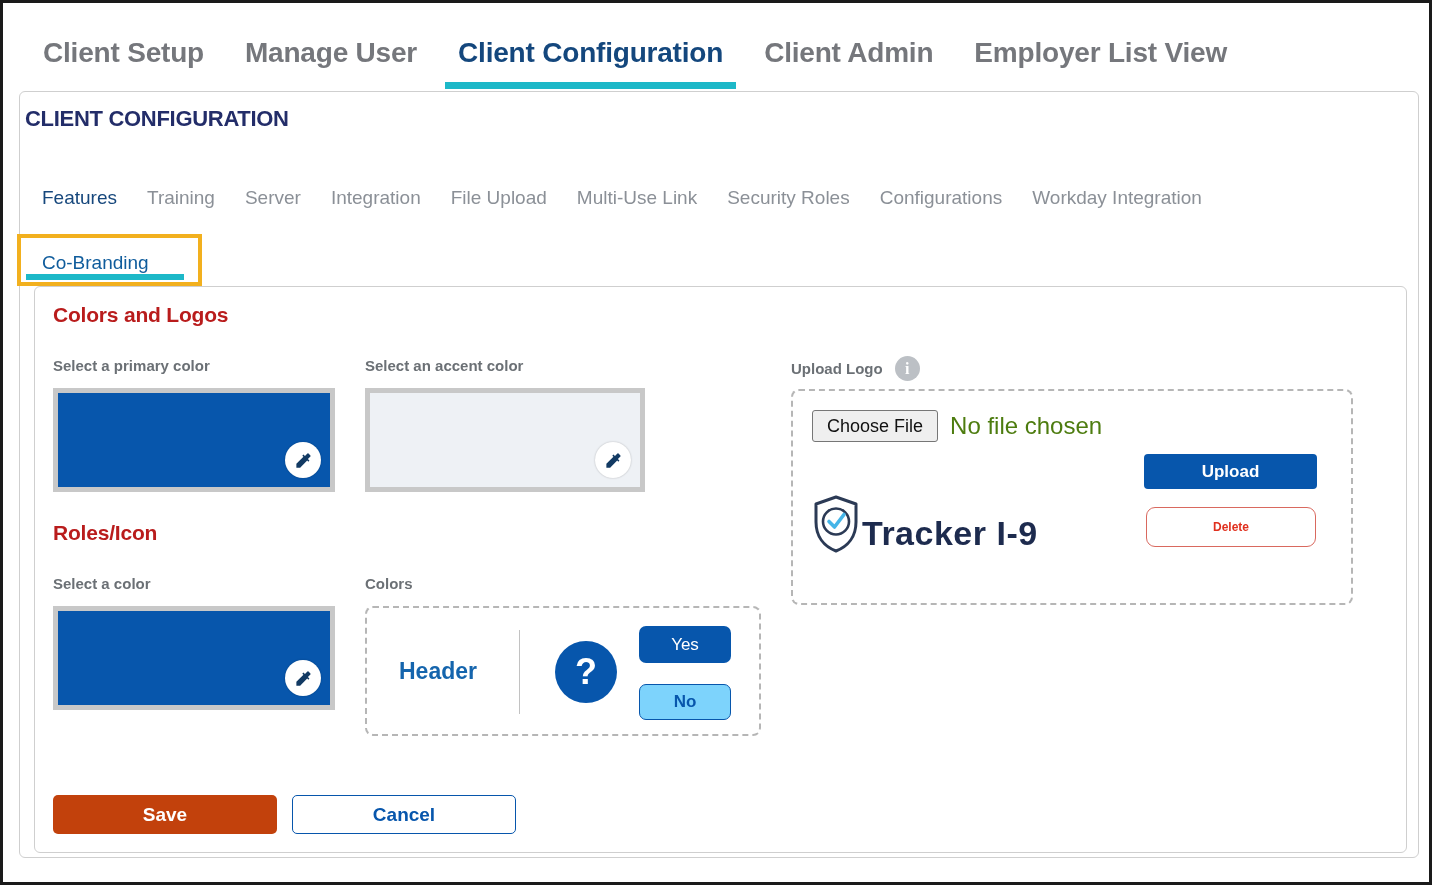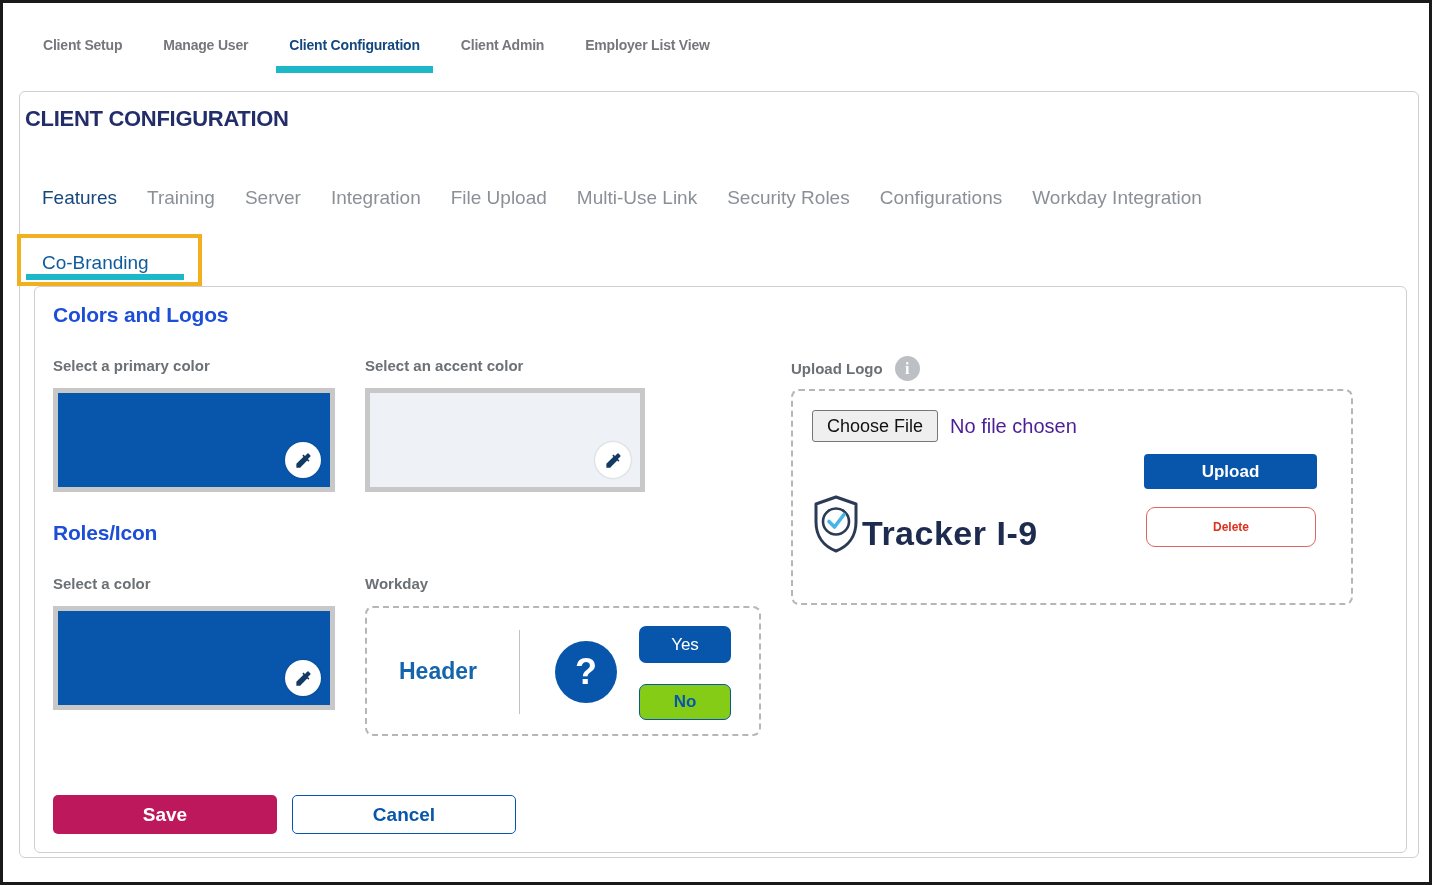--- a/index.html
+++ b/index.html
@@ -14,21 +14,21 @@
     background: #fff;
   }
 
   
   .topnav {
     position: absolute; left: 40px; top: 34px;
     display: flex; gap: 41px;
   }
   .topnav .tab {
     position: relative;
-    font-size: 14px; font-weight: bold; color: #75777c;
+    font-size: 28px; font-weight: bold; color: #75777c;
     letter-spacing: -0.2px; cursor: pointer; white-space: nowrap;
   }
   .topnav .tab.active { color: #14477d; }
   .topnav .tab.active::after {
     content: ""; position: absolute; left: -13px; right: -13px; bottom: -20px;
     height: 7px; background: #1db8c8;
   }
 
   
   .main-panel {
@@ -62,21 +62,21 @@
     pointer-events: none;
   }
 
   
   .content-panel {
     position: absolute; left: 14px; top: 194px; width: 1373px; height: 567px;
     border: 1px solid #cfcfcf; border-radius: 6px; background: #fff;
   }
   .section-heading {
     position: absolute;
-    font-size: 21px; font-weight: bold; color: #1d4ed8; letter-spacing: -0.2px;
+    font-size: 21px; font-weight: bold; color: #b91c1c; letter-spacing: -0.2px;
   }
   .field-label {
     position: absolute;
     font-size: 15px; font-weight: bold; color: #6b7075;
   }
 
   .swatch {
     position: absolute; width: 282px; height: 104px;
     border: 5px solid #c8c8c8; background: #fff;
   }
@@ -108,21 +108,21 @@
     position: absolute; left: 19px; top: 19px;
     display: flex; align-items: center; gap: 12px;
   }
   .choose-file-btn {
     height: 32px; padding: 0 14px;
     background: #efefef; border: 1px solid #767676; border-radius: 3px;
     font-size: 18px; color: #111; cursor: pointer;
     display: flex; align-items: center;
     font-family: "Liberation Sans", sans-serif;
   }
-  .file-status { font-size: 20px; color: #4c1d95; }
+  .file-status { font-size: 24px; color: #4d7c0f; }
   .upload-btn {
     position: absolute; left: 351px; top: 63px; width: 173px; height: 35px;
     background: #0756ac; border: none; border-radius: 4px;
     color: #fff; font-size: 17px; font-weight: bold; cursor: pointer;
     font-family: "Liberation Sans", sans-serif;
   }
   .delete-btn {
     position: absolute; left: 353px; top: 116px; width: 170px; height: 40px;
     background: #fff; border: 1px solid #d9695f; border-radius: 9px;
     color: #e0301e; font-size: 12px; font-weight: bold; cursor: pointer;
@@ -157,29 +157,29 @@
     cursor: pointer;
   }
   .yes-btn {
     position: absolute; left: 272px; top: 18px; width: 92px; height: 37px;
     background: #0756ac; border: none; border-radius: 7px;
     color: #fff; font-size: 17px; font-weight: normal; cursor: pointer;
     font-family: "Liberation Sans", sans-serif;
   }
   .no-btn {
     position: absolute; left: 272px; top: 76px; width: 92px; height: 36px;
-    background: #84cc16; border: 1px solid #0756ac; border-radius: 7px;
+    background: #7dd3fc; border: 1px solid #0756ac; border-radius: 7px;
     color: #0756ac; font-size: 17px; font-weight: bold; cursor: pointer;
     font-family: "Liberation Sans", sans-serif;
   }
 
   
   .save-btn {
     position: absolute; left: 18px; top: 508px; width: 224px; height: 39px;
-    background: #be185d; border: none; border-radius: 5px;
+    background: #c2410c; border: none; border-radius: 5px;
     color: #fff; font-size: 19px; font-weight: bold; cursor: pointer;
     font-family: "Liberation Sans", sans-serif;
   }
   .cancel-btn {
     position: absolute; left: 257px; top: 508px; width: 224px; height: 39px;
     background: #fff; border: 1px solid #0756ac; border-radius: 5px;
     color: #0756ac; font-size: 19px; font-weight: bold; cursor: pointer;
     font-family: "Liberation Sans", sans-serif;
   }
 </style>
@@ -265,21 +265,21 @@
       <div class="field-label" style="left:18px; top:288px;">Select a color</div>
       <div class="swatch" style="left:18px; top:319px;">
         <div class="swatch-fill" style="background: rgb(7, 86, 172);"></div>
         <div class="dropper-circle">
           <svg viewBox="0 0 24 24">
               <path d="M20.71 5.63l-2.34-2.34a1 1 0 0 0-1.41 0l-3.12 3.12-1.93-1.91-1.41 1.41 1.42 1.42L3 16.25V21h4.75l8.92-8.92 1.42 1.42 1.41-1.41-1.92-1.92 3.12-3.12a1 1 0 0 0 .01-1.42z"></path>
             </svg>
         </div>
       </div>
 
-      <div class="field-label" style="left:330px; top:288px;">Workday</div>
+      <div class="field-label" style="left:330px; top:288px;">Colors</div>
       <div class="preview-box">
         <div class="preview-header-text">Header</div>
         <div class="preview-divider"></div>
         <div class="help-circle">?</div>
         <button class="yes-btn">Yes</button>
         <button class="no-btn">No</button>
       </div>
 
       <button class="save-btn">Save</button>
       <button class="cancel-btn">Cancel</button>

